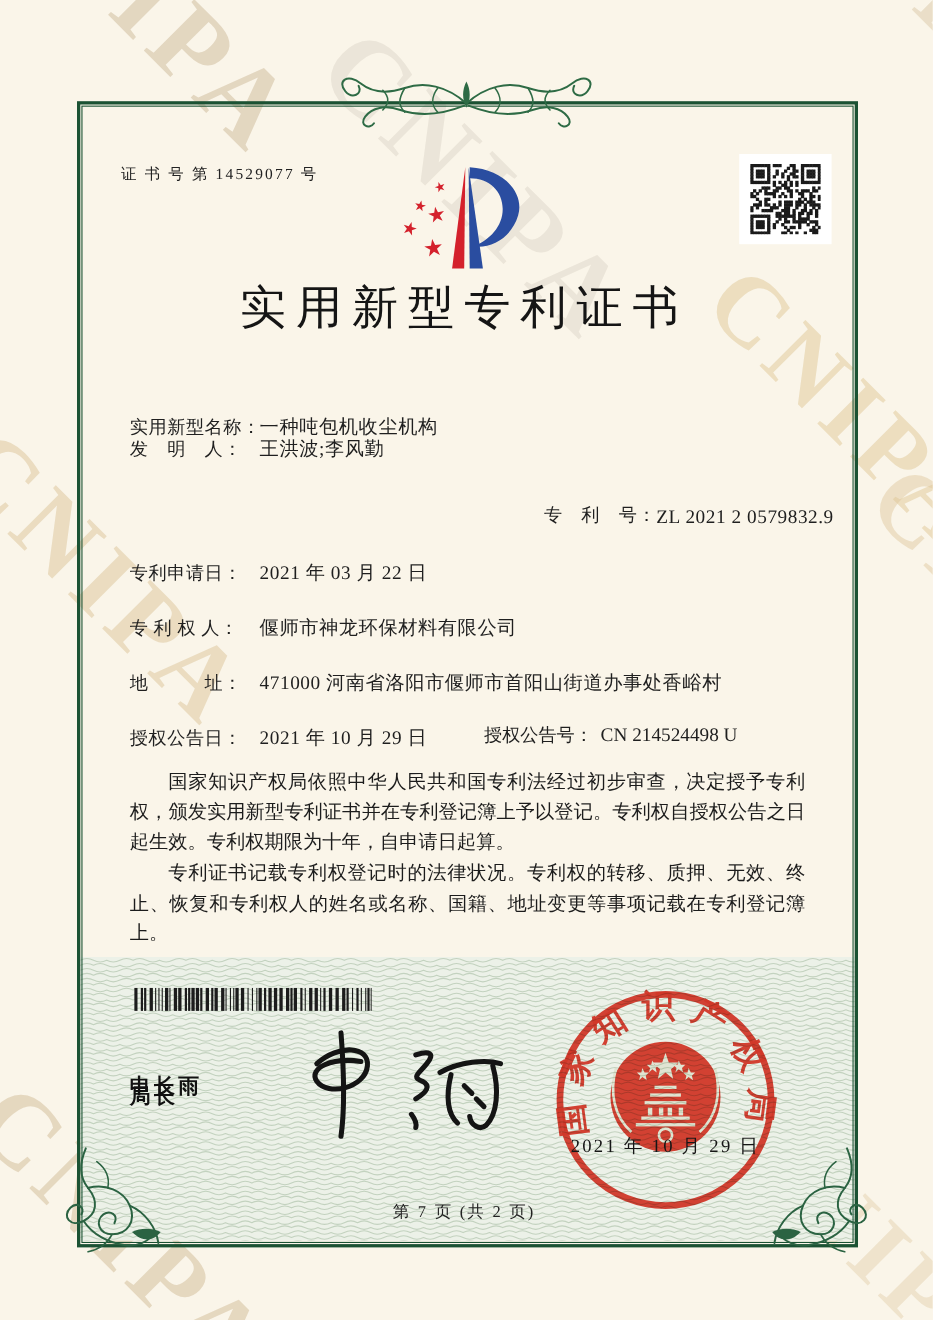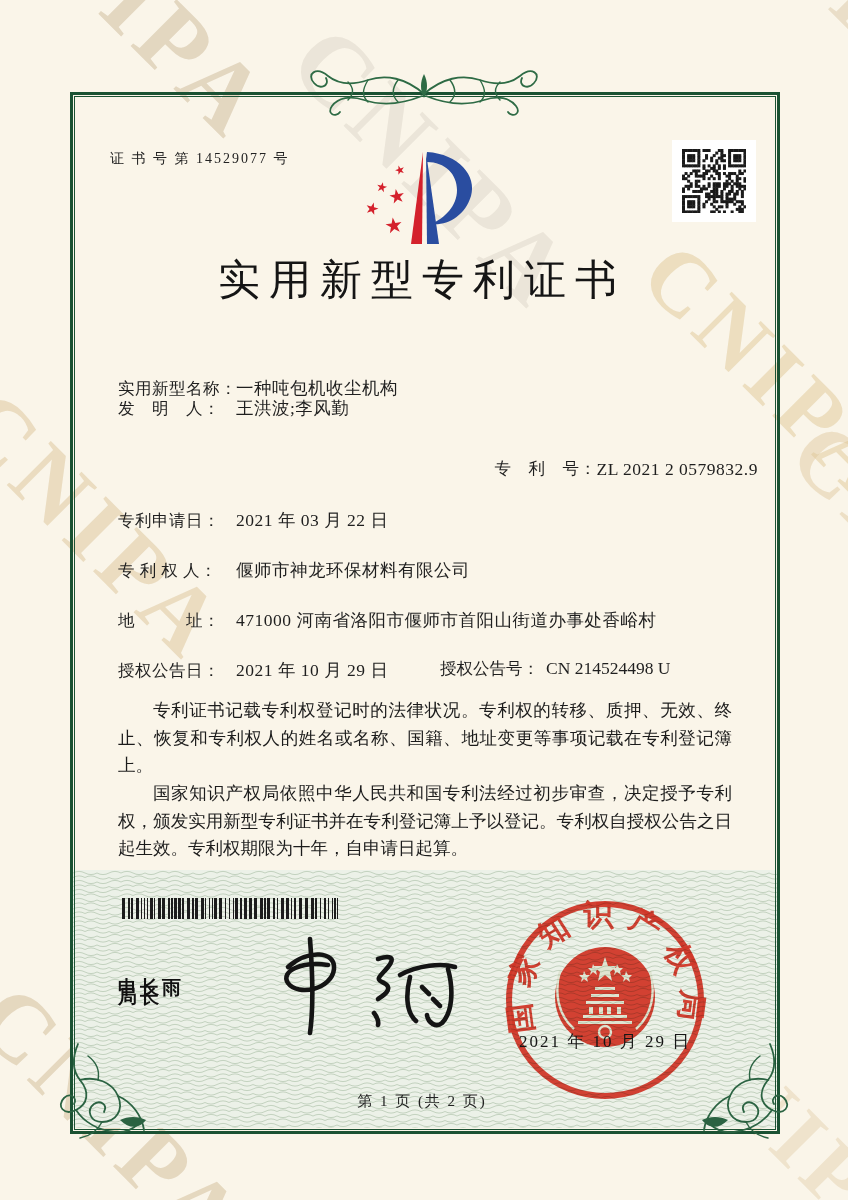--- a/index.html
+++ b/index.html
@@ -506,22 +506,22 @@
   <div class="row" style="top:608px;">
     <span class="lab">地　　　址：</span><span class="val">471000 河南省洛阳市偃师市首阳山街道办事处香峪村</span>
   </div>
   <div class="row" style="top:658px;">
     <span class="lab">授权公告日：</span><span class="val">2021 年 10 月 29 日</span>
     <span class="lab2">授权公告号：</span>
     <span class="val2">CN 214524498 U</span>
   </div>
 
   <div class="body-text">
+    <p>国家知识产权局依照中华人民共和国专利法经过初步审查，决定授予专利权，颁发实用新型专利证书并在专利登记簿上予以登记。专利权自授权公告之日起生效。专利权期限为十年，自申请日起算。</p>
     <p>专利证书记载专利权登记时的法律状况。专利权的转移、质押、无效、终止、恢复和专利权人的姓名或名称、国籍、地址变更等事项记载在专利登记簿上。</p>
-    <p>国家知识产权局依照中华人民共和国专利法经过初步审查，决定授予专利权，颁发实用新型专利证书并在专利登记簿上予以登记。专利权自授权公告之日起生效。专利权期限为十年，自申请日起算。</p>
   </div>
 
   <svg class="barcode" id="barcode-svg" width="216" height="21">
       <rect x="0" y="0" width="3" height="21" fill="#1c1c1c"></rect>
       <rect x="6" y="0" width="2" height="21" fill="#1c1c1c"></rect>
       <rect x="9" y="0" width="2" height="21" fill="#1c1c1c"></rect>
       <rect x="14" y="0" width="3" height="21" fill="#1c1c1c"></rect>
       <rect x="19" y="0" width="1" height="21" fill="#1c1c1c"></rect>
       <rect x="22" y="0" width="1" height="21" fill="#1c1c1c"></rect>
       <rect x="25" y="0" width="1" height="21" fill="#1c1c1c"></rect>
@@ -615,15 +615,15 @@
         <rect x="83" y="120" width="44" height="3"></rect>
         <rect x="78" y="126" width="54" height="3"></rect>
       </g>
       <circle cx="105" cy="137" r="6" fill="none" stroke="#f2f2e6" stroke-width="2.4"></circle>
       <path d="M60,76 C54,98 58,120 74,134" fill="none" stroke="#f2f2e6" stroke-width="2.4"></path>
       <path d="M150,76 C156,98 152,120 136,134" fill="none" stroke="#f2f2e6" stroke-width="2.4"></path>
     </g>
   </svg>
   <div class="seal-date">2021 年 10 月 29 日</div>
 
-  <div class="pageinfo">第 1 页 (共 2 页)</div>
+  <div class="pageinfo">第 7 页 (共 2 页)</div>
 
 </div>
 
 </body></html>

